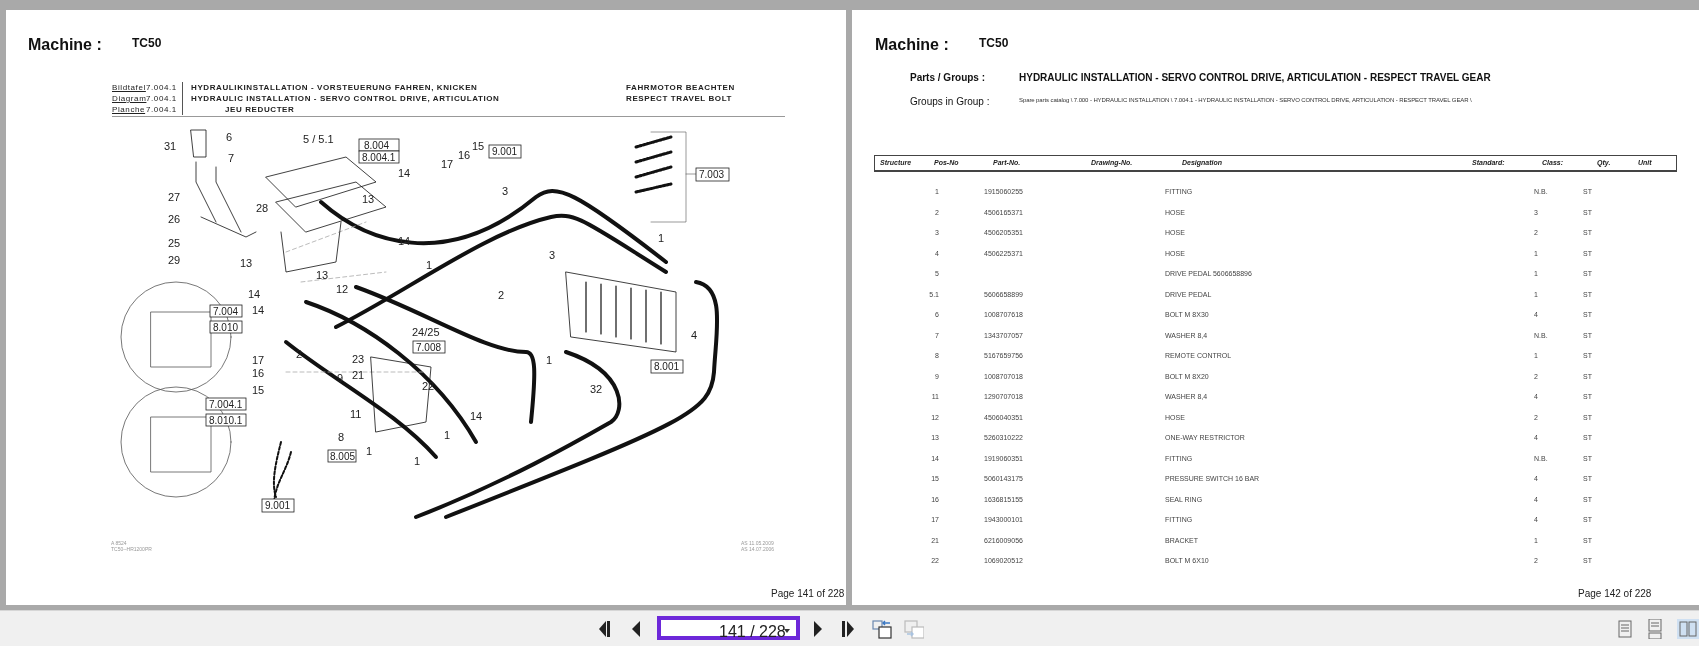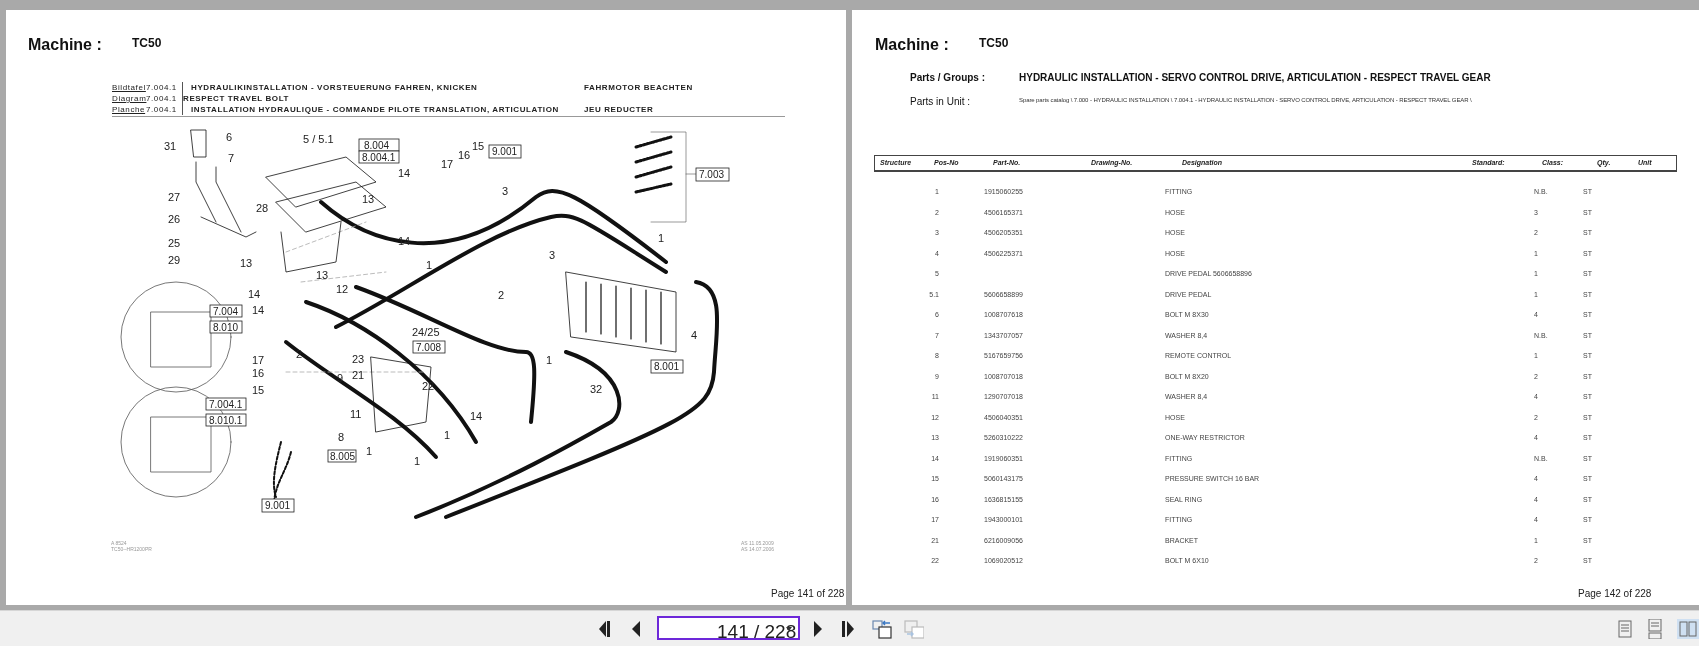--- a/index.html
+++ b/index.html
@@ -16,21 +16,21 @@
 
     .machine-label { position: absolute; font-size: 16px; font-weight: bold; color: #111; top: 26px; }
     .machine-value { position: absolute; font-size: 12px; font-weight: bold; color: #111; top: 26px; }
 
     
     .ttl-block { position: absolute; left: 106px; top: 72px; width: 673px; font-size: 8px; font-weight: bold; color: #222; letter-spacing: 0.6px; }
     .ttl-row { display: flex; height: 11px; line-height: 11px; }
     .ttl-lang { width: 34px; font-weight: normal; text-decoration: underline; }
     .ttl-num { width: 36px; font-weight: normal; border-right: 1px solid #555; }
     .ttl-main { width: 393px; padding-left: 8px; }
-    .ttl-side { flex: 1; }
+    .ttl-side { flex: 1; margin-left: 42px; }
     .ttl-rule { position: absolute; left: 106px; top: 106px; width: 673px; height: 1px; background: #999; }
 
     .diagram { position: absolute; left: 100px; top: 112px; width: 700px; height: 440px; }
     .foot-small { position: absolute; font-size: 5px; color: #999; line-height: 6px; }
 
     .page-num { position: absolute; font-size: 10px; color: #222; padding-left: 24px; }
 
     
     .rp-label { position: absolute; left: 23px; font-size: 10px; color: #111; padding-left: 35px; }
     .rp-groups-val { position: absolute; left: 167px; top: 62px; font-size: 10px; font-weight: bold; color: #111; }
@@ -46,22 +46,22 @@
     .td-part { left: 110px; }
     .td-desc { left: 291px; }
     .td-qty { left: 660px; }
     .td-unit { left: 709px; }
 
     
     .toolbar { position: absolute; left: 0; top: 610px; width: 1699px; height: 36px; background: #f0f0f0; border-top: 1px solid #d6d6d6; }
     .tb-btn { position: absolute; top: 8px; height: 20px; width: 20px; display: flex; align-items: center; justify-content: center; cursor: pointer; }
     .page-box {
       position: absolute; left: 657px; top: 5px; width: 143px; height: 24px;
-      background: #fff; border: 2px solid #6d28d9; box-sizing: border-box;
-      font-size: 19px; color: #222;
+      background: #fff; border: 4px solid #6d28d9; box-sizing: border-box;
+      font-size: 16px; color: #222;
     }
     .page-box .val { position: absolute; left: 58px; top: 3px; }
     .page-box .dd { position: absolute; right: 6px; top: 9px; width: 0; height: 0; border-left: 3px solid transparent; border-right: 3px solid transparent; border-top: 4px solid #333; }
     .view-active { background: #cfe0f2; }
   </style>
 </head>
 <body>
 
 <div class="viewer">
 
@@ -72,26 +72,26 @@
     <div class="ttl-block">
       <div class="ttl-row">
         <span class="ttl-lang">Bildtafel</span>
         <span class="ttl-num">7.004.1</span>
         <span class="ttl-main">HYDRAULIKINSTALLATION - VORSTEUERUNG FAHREN, KNICKEN</span>
         <span class="ttl-side">FAHRMOTOR BEACHTEN</span>
       </div>
       <div class="ttl-row">
         <span class="ttl-lang">Diagram</span>
         <span class="ttl-num">7.004.1</span>
+        <span class="ttl-main">HYDRAULIC INSTALLATION - SERVO CONTROL DRIVE, ARTICULATION</span>
         <span class="ttl-side">RESPECT TRAVEL BOLT</span>
       </div>
       <div class="ttl-row">
         <span class="ttl-lang">Planche</span>
         <span class="ttl-num">7.004.1</span>
-        <span class="ttl-main">INSTALLATION HYDRAULIQUE - COMMANDE PILOTE TRANSLATION, ARTICULATION</span>
         <span class="ttl-side">JEU REDUCTER</span>
       </div>
     </div>
     <div class="ttl-rule"></div>
 
     <svg class="diagram" viewBox="0 0 700 440" xmlns="http://www.w3.org/2000/svg">
       <g fill="none" stroke="#111" stroke-linecap="round" stroke-linejoin="round">
 
         <path d="M215 80 C 260 120, 340 150, 430 75 C 450 60, 470 70, 560 140" stroke-width="4"></path>
         <path d="M230 205 C 300 170, 380 110, 445 95 C 470 90, 480 100, 560 150" stroke-width="4"></path>
@@ -211,21 +211,21 @@
 
     <span class="page-num" style="left:741px; top:578px;">Page 141 of 228</span>
   </div>
 
   <div class="page page-right">
     <span class="machine-label" style="left:23px;">Machine :</span>
     <span class="machine-value" style="left:127px;">TC50</span>
 
     <span class="rp-label" style="top:62px; font-weight:bold;">Parts / Groups :</span>
     <span class="rp-groups-val">HYDRAULIC INSTALLATION - SERVO CONTROL DRIVE, ARTICULATION  - RESPECT TRAVEL GEAR</span>
-    <span class="rp-label" style="top:86px;">Parts in Unit :</span>
+    <span class="rp-label" style="top:86px;">Groups in Group :</span>
     <span class="rp-path">Spare parts catalog \ 7.000 - HYDRAULIC INSTALLATION \ 7.004.1 - HYDRAULIC INSTALLATION - SERVO CONTROL DRIVE, ARTICULATION  - RESPECT TRAVEL GEAR \</span>
 
     <div class="tbl-head">
       <span class="th" style="left:5px;">Structure</span>
       <span class="th" style="left:59px;">Pos-No</span>
       <span class="th" style="left:118px;">Part-No.</span>
       <span class="th" style="left:216px;">Drawing-No.</span>
       <span class="th" style="left:307px;">Designation</span>
       <span class="th" style="left:597px;">Standard:</span>
       <span class="th" style="left:667px;">Class:</span>

